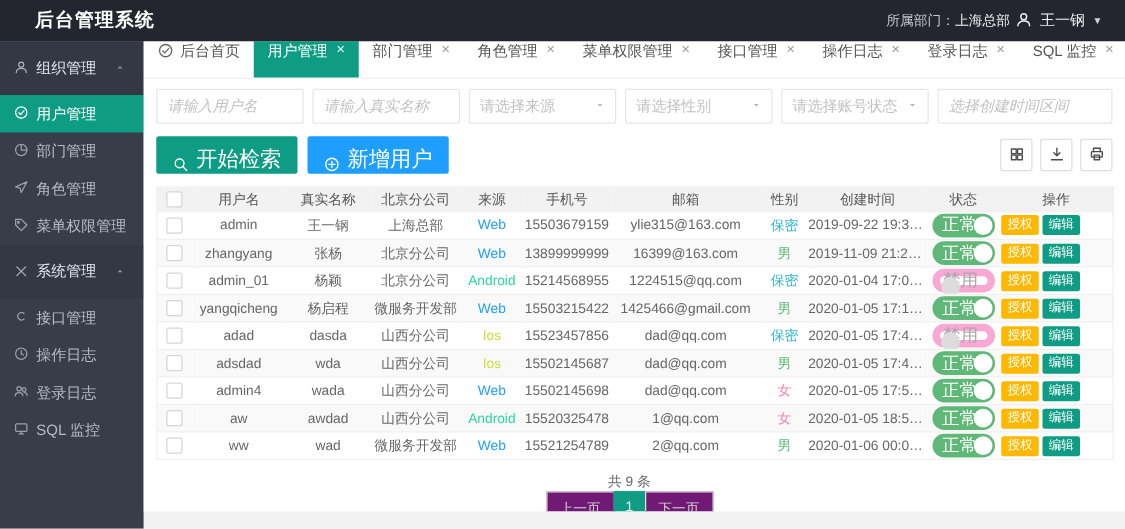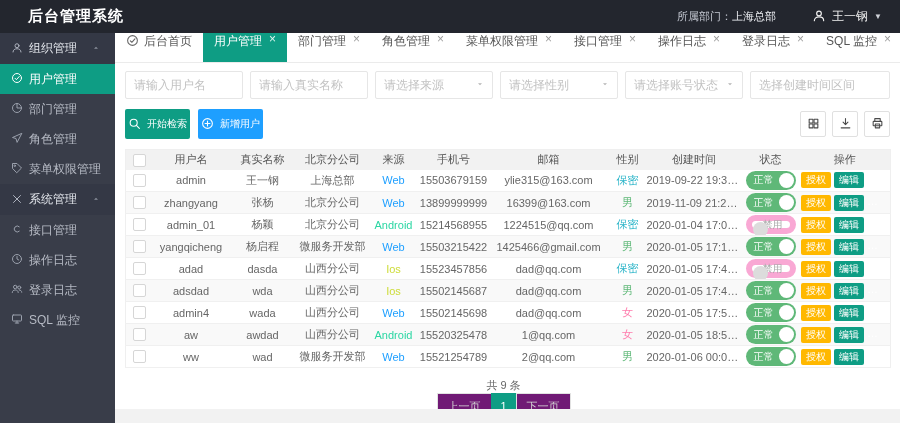--- a/index.html
+++ b/index.html
@@ -8,30 +8,30 @@
     font-family: "Liberation Sans", "DejaVu Sans", sans-serif;
     background:#f2f2f2; overflow:hidden; position:relative; font-size:12px; color:#333;
   }
   .ic svg { width:1em; height:1em; fill:none; stroke:currentColor; stroke-width:2;
     stroke-linecap:round; stroke-linejoin:round; vertical-align:-0.12em; display:inline-block; }
 
   
   .topbar { position:absolute; top:0; left:0; right:0; height:33px; background:#23262E;
     display:flex; align-items:center; color:#fff; z-index:5; }
   .logo { width:200px; padding-left:28px; font-size:15px; font-weight:bold; letter-spacing:1px; }
-  .top-right { margin-left:auto; display:flex; align-items:center; gap:36px; padding-right:18px; }
+  .top-right { margin-left:auto; display:flex; align-items:center; gap:4px; padding-right:18px; }
   .dept { font-size:11px; color:#c3c7d1; }
   .dept b { color:#eef0f4; font-weight:normal; }
   .userbox { display:flex; align-items:center; gap:6px; font-size:12px; color:#f0f0f0; cursor:pointer; }
   .userbox .ic { font-size:14px; }
   .userbox .caret { font-size:8px; color:#cfd2d9; }
 
   
   .sidebar { position:absolute; top:33px; left:0; bottom:0; width:115px; background:#393D49; overflow:hidden; }
-  .side-group { height:31px; display:flex; align-items:center; padding:0 9px 0 11px;
+  .side-group { height:43px; display:flex; align-items:center; padding:0 9px 0 11px;
     color:#e3e6ec; font-size:12px; cursor:pointer; background:#343845; }
   .side-group .ic { color:#aeb3bf; margin-right:6px; font-size:12px; }
   .side-group .caret { margin-left:auto; color:#8a8f9b; font-size:8px; }
   .side-item { height:30px; display:flex; align-items:center; padding-left:11px;
     color:#b7bbc5; font-size:12px; cursor:pointer; }
   .side-item .ic { margin-right:6px; font-size:12px; color:#9aa0ac; }
   .side-item.active { background:var(--accent); color:#fff; }
   .side-item.active .ic { color:#fff; }
 
   
@@ -41,31 +41,31 @@
   .tab { display:flex; align-items:flex-start; gap:5px; padding:0 11px; color:#555; cursor:pointer; white-space:nowrap; }
   .tab .ic { font-size:13px; color:#666; }
   .tab .x { color:#9c9c9c; font-size:12px; margin-left:2px; line-height:1; }
   .tab.active { background:var(--accent); color:#fff; }
   .tab.active .x { color:#dff7f2; }
 
   .content { background:#fff; height:346px; padding:8px 10px 0 10px; overflow:hidden; }
 
   .filters { display:flex; gap:7px; }
   .f-input { width:118px; height:28px; border:1px solid #e6e6e6; border-radius:2px;
-    font-size:12px; padding:0 8px; color:#666; outline:none; font-family:inherit; }
+    font-size:12px; padding:0 8px; color:#666; outline:none; font-family:inherit;font-style:italic; }
   .f-input::placeholder { color:#c2c2c2; }
   .f-input.wide { width:140px; }
   .f-select { width:118px; height:28px; border:1px solid #e6e6e6; border-radius:2px;
     display:flex; align-items:center; justify-content:space-between; padding:0 8px;
     color:#c2c2c2; font-size:12px; cursor:pointer; background:#fff; }
   .f-select .caret { color:#b5b5b5; font-size:8px; }
 
   .actions { margin-top:10px; display:flex; align-items:center; }
-  .btn { height:30px; border-radius:2px; color:#fff; font-size:10px; display:inline-flex;
-    align-items:center; gap:6px; padding:0 3px; border:none; margin-right:8px; cursor:pointer;
+  .btn { height:30px; border-radius:2px; color:#fff; font-size:17px; display:inline-flex;
+    align-items:flex-end; gap:6px; padding:0 13px; border:none; margin-right:8px; cursor:pointer;
     font-family:inherit; }
   .btn .ic { font-size:13px; }
   .btn-search { background:var(--accent); }
   .btn-del { background:var(--orange); }
   .btn-add { background:var(--blue); }
   .tool-icons { margin-left:auto; display:flex; gap:6px; }
   .tool-btn { width:26px; height:26px; border:1px solid #e0e0e0; border-radius:2px; background:#fff;
     display:flex; align-items:center; justify-content:center; color:#4a4a4a; font-size:13px; cursor:pointer; }
 
   
@@ -74,21 +74,21 @@
   th { background:#f2f2f2; height:20px; font-weight:normal; color:#555; white-space:nowrap; }
   td { height:22px; text-align:center; border-bottom:1px solid #f0f0f0; overflow:hidden;
     white-space:nowrap; text-overflow:ellipsis; background:#fff; }
   tbody tr:nth-child(even) td { background:#f9f9f9; }
   .checkbox { display:inline-block; width:13px; height:13px; border:1px solid #d6d6d6;
     border-radius:2px; background:#fff; vertical-align:middle; cursor:pointer; }
   .src-web { color:var(--web); } .src-android { color:var(--android); } .src-ios { color:var(--ios); }
   .gen-male { color:var(--male); } .gen-female { color:var(--female); } .gen-secret { color:var(--secret); }
 
   .switch { width:50px; height:19px; border-radius:10px; display:inline-flex; align-items:center;
-    position:relative; cursor:pointer; font-size:10px; vertical-align:middle; }
+    position:relative; cursor:pointer; font-size:14px; vertical-align:middle; }
   .switch.on { background:var(--green); color:#fff; padding-left:8px; }
   .switch.on::after { content:""; width:15px; height:15px; background:#fff; border-radius:50%;
     position:absolute; right:2px; top:2px; }
   .switch.off { background:#fff; border:6px solid #f9a8d4; color:#a8a8a8; justify-content:flex-end; padding-right:7px; }
   .switch.off::after { content:""; width:15px; height:15px; background:#dcdcdc; border-radius:50%;
     position:absolute; left:1px; top:1px; }
 
   .mini-btn { display:inline-block; padding:3px 5px; border-radius:2px; color:#fff; font-size:10px;
     margin:0 1.5px; cursor:pointer; line-height:1; }
   .mb-auth { background:var(--yellow); }

